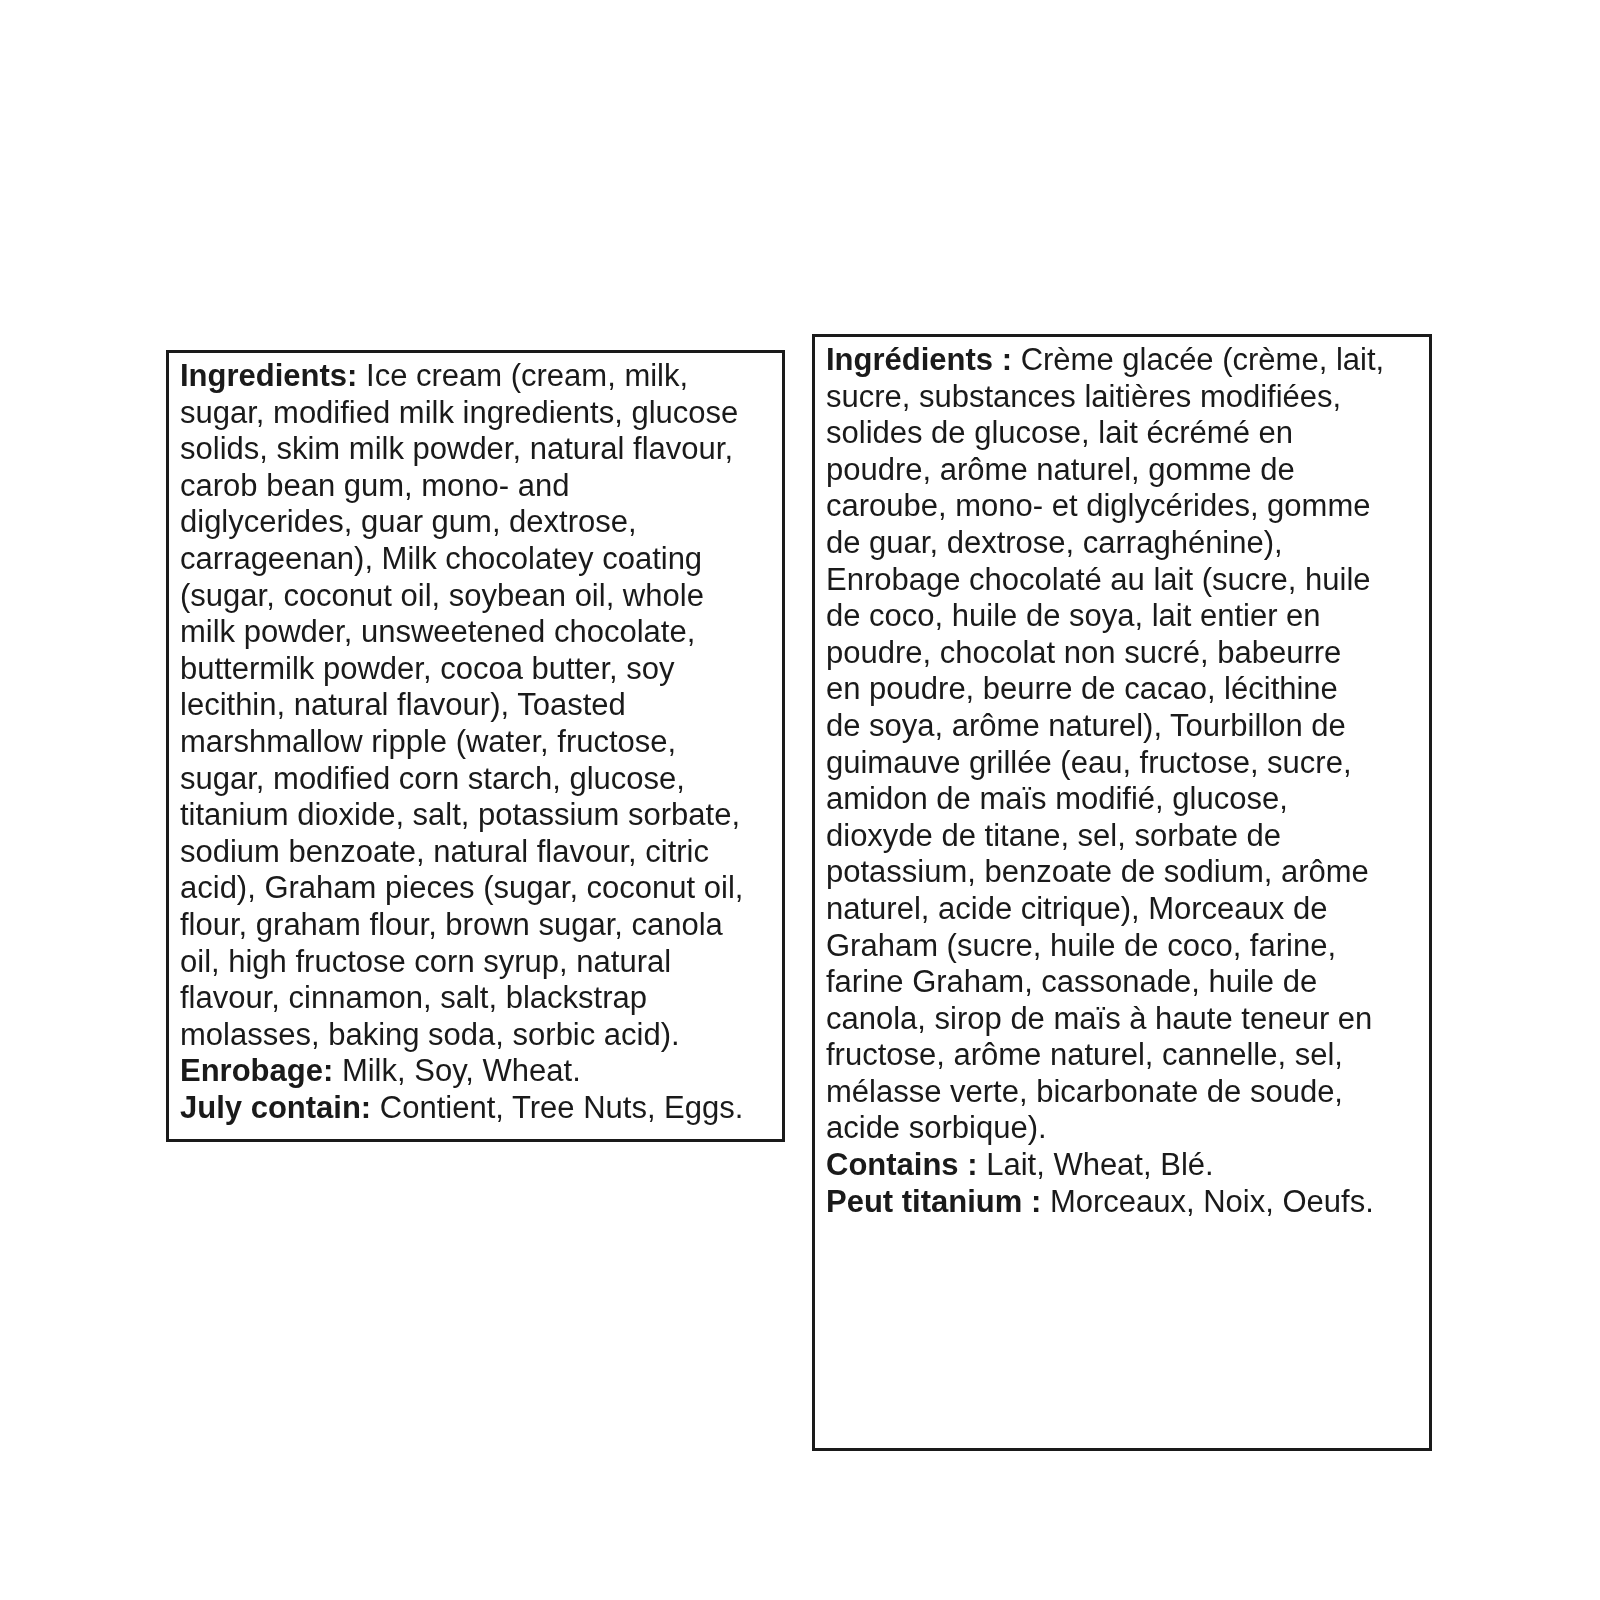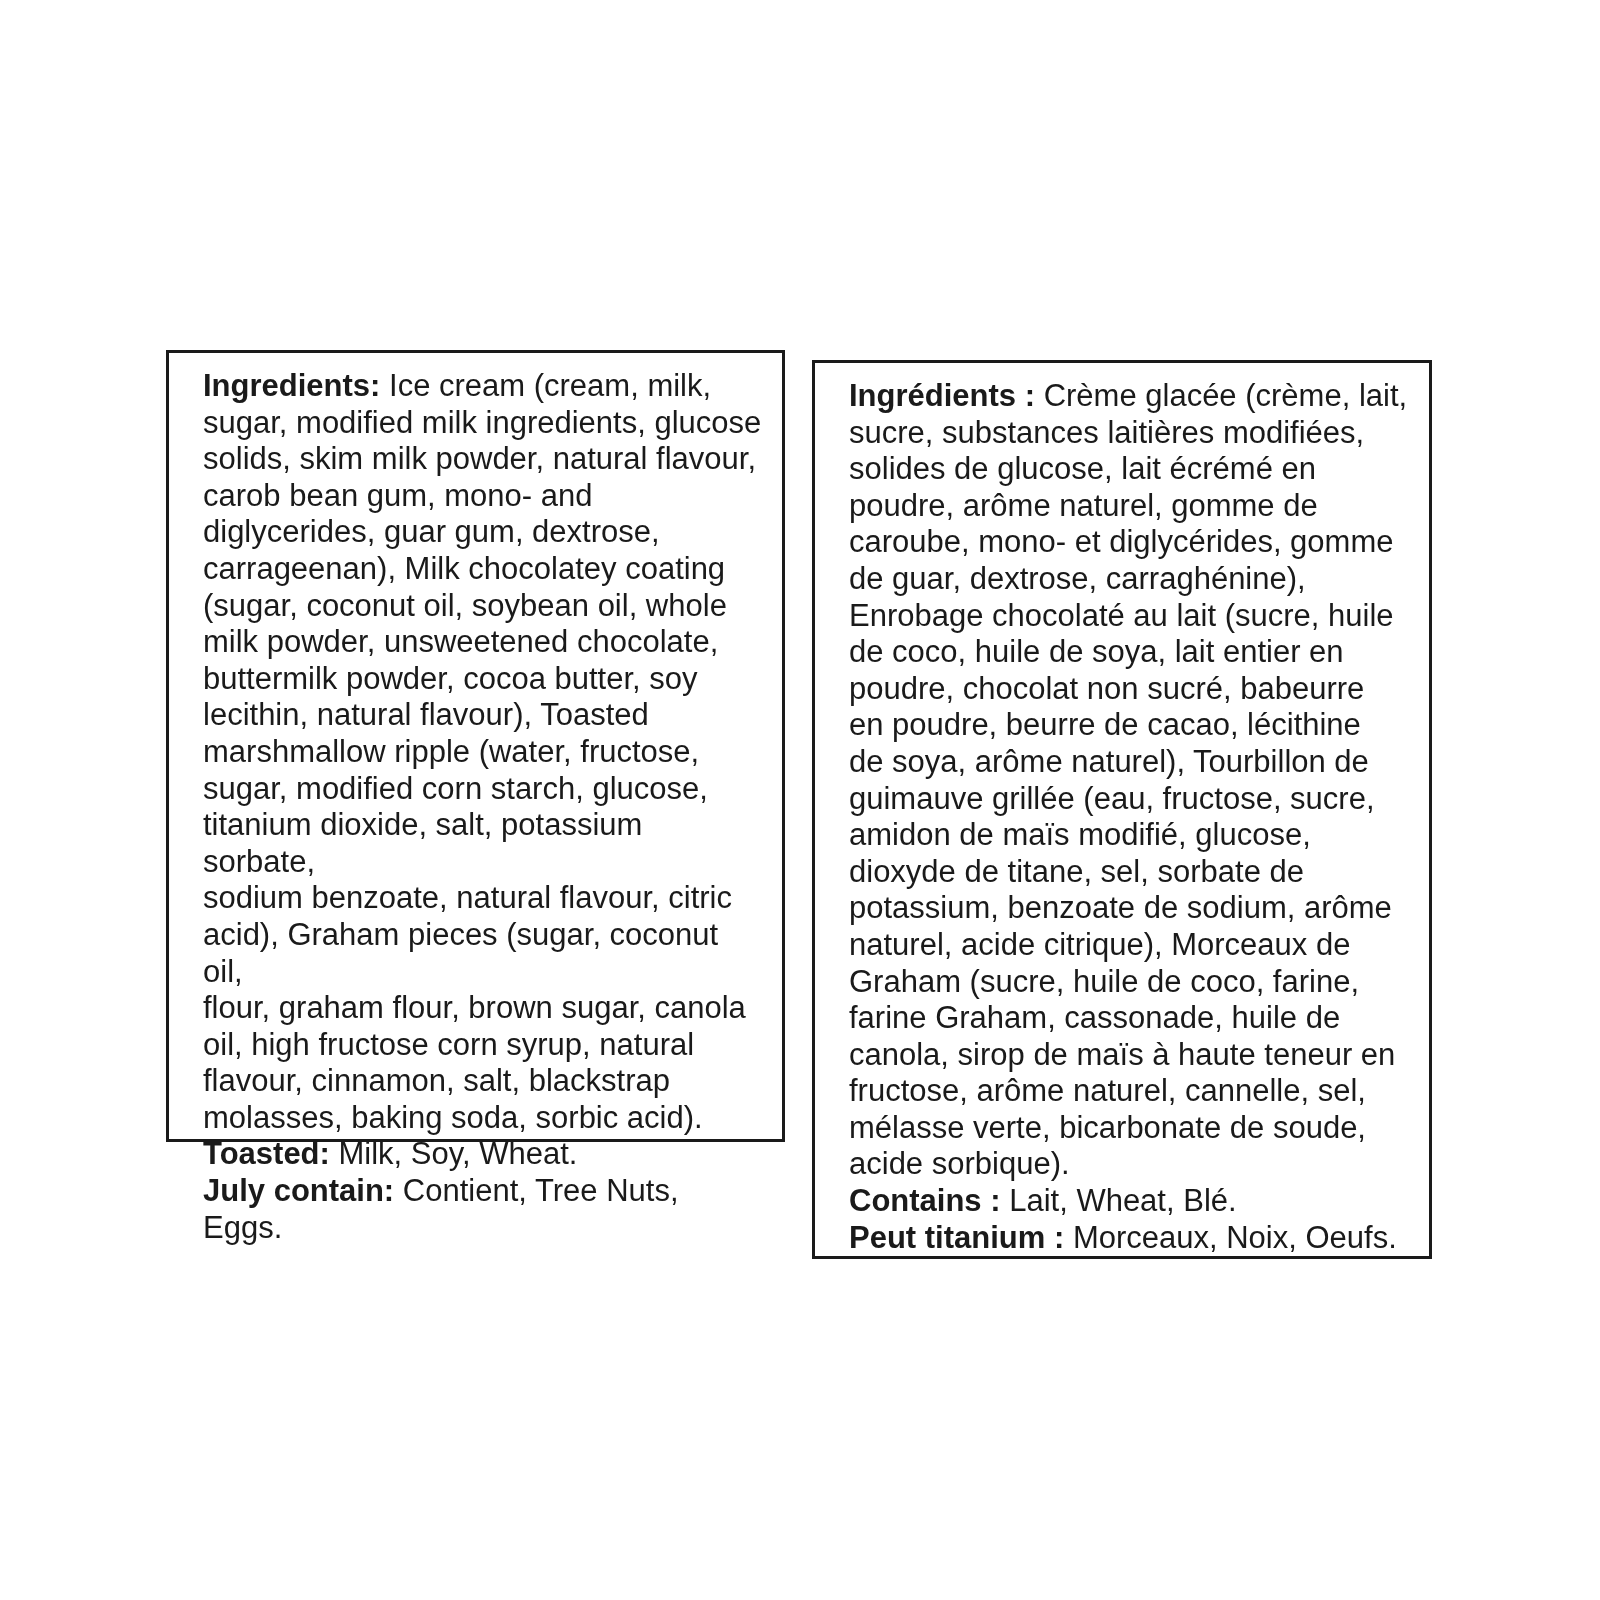--- a/index.html
+++ b/index.html
@@ -15,24 +15,24 @@
     font-family:"Liberation Sans", sans-serif;
     color:var(--ink);
   }
   .panel{
     position:absolute;
     border:3px solid var(--ink);
     background:var(--paper);
     box-sizing:border-box;
   }
   .panel-en{left:166px;top:350px;width:619px;height:792px;}
-  .panel-fr{left:812px;top:360px;width:620px;height:899px;}
+  .panel-fr{left:812px;top:334px;width:620px;height:1117px;}
   .body{
-    margin:10px;
-    padding:5px 10px 10px 24px;
+    margin:0;
+    padding:5px 10px 10px 11px;
     font-size:31px;
     line-height:36.6px;
     letter-spacing:0;
     white-space:pre-line;
     color:var(--ink);
   }
   .body b{font-weight:bold;}
 </style>
 </head>
 <body>
@@ -51,21 +51,21 @@
 lecithin, natural flavour), Toasted
 marshmallow ripple (water, fructose,
 sugar, modified corn starch, glucose,
 titanium dioxide, salt, potassium sorbate,
 sodium benzoate, natural flavour, citric
 acid), Graham pieces (sugar, coconut oil,
 flour, graham flour, brown sugar, canola
 oil, high fructose corn syrup, natural
 flavour, cinnamon, salt, blackstrap
 molasses, baking soda, sorbic acid).
-</span><b>Toasted:</b><span> Milk, Soy, Wheat.
+</span><b>Enrobage:</b><span> Milk, Soy, Wheat.
 </span><b>July contain:</b><span> Contient, Tree Nuts, Eggs.</span></p>
     </div>
   <div class="panel panel-fr">
       <p class="body"><b>Ingrédients :</b><span> Crème glacée (crème, lait,
 sucre, substances laitières modifiées,
 solides de glucose, lait écrémé en
 poudre, arôme naturel, gomme de
 caroube, mono- et diglycérides, gomme
 de guar, dextrose, carraghénine),
 Enrobage chocolaté au lait (sucre, huile

